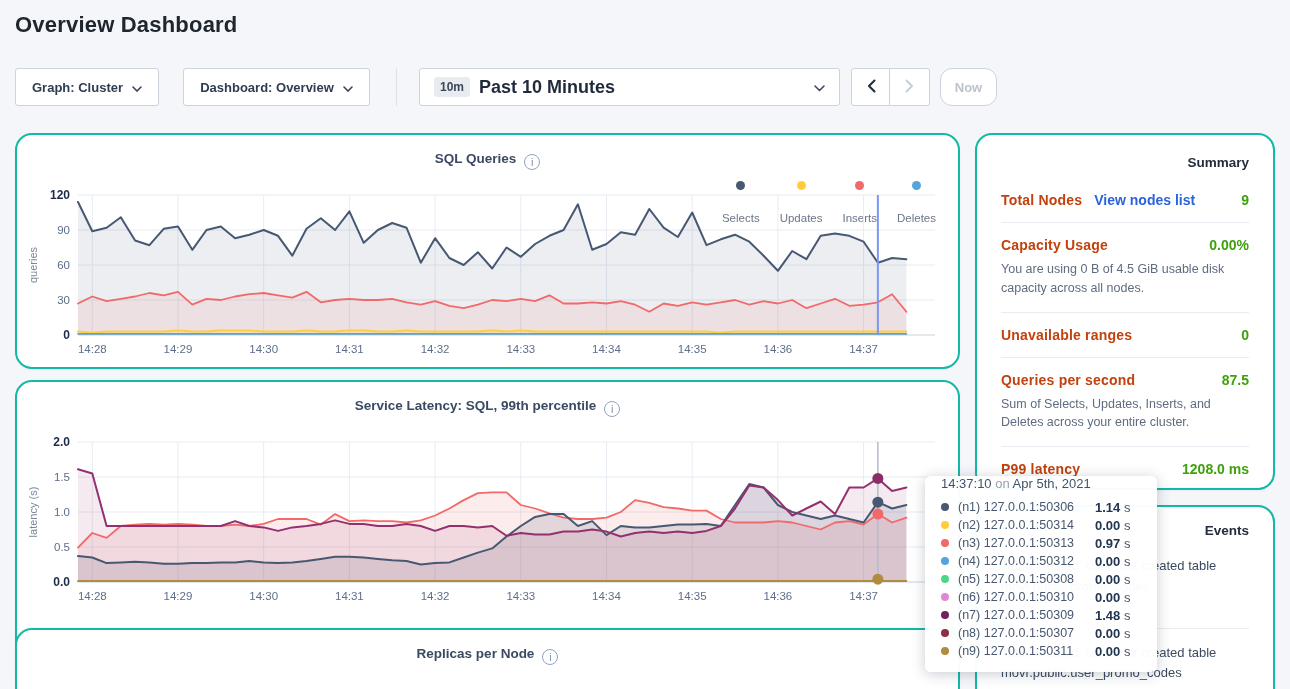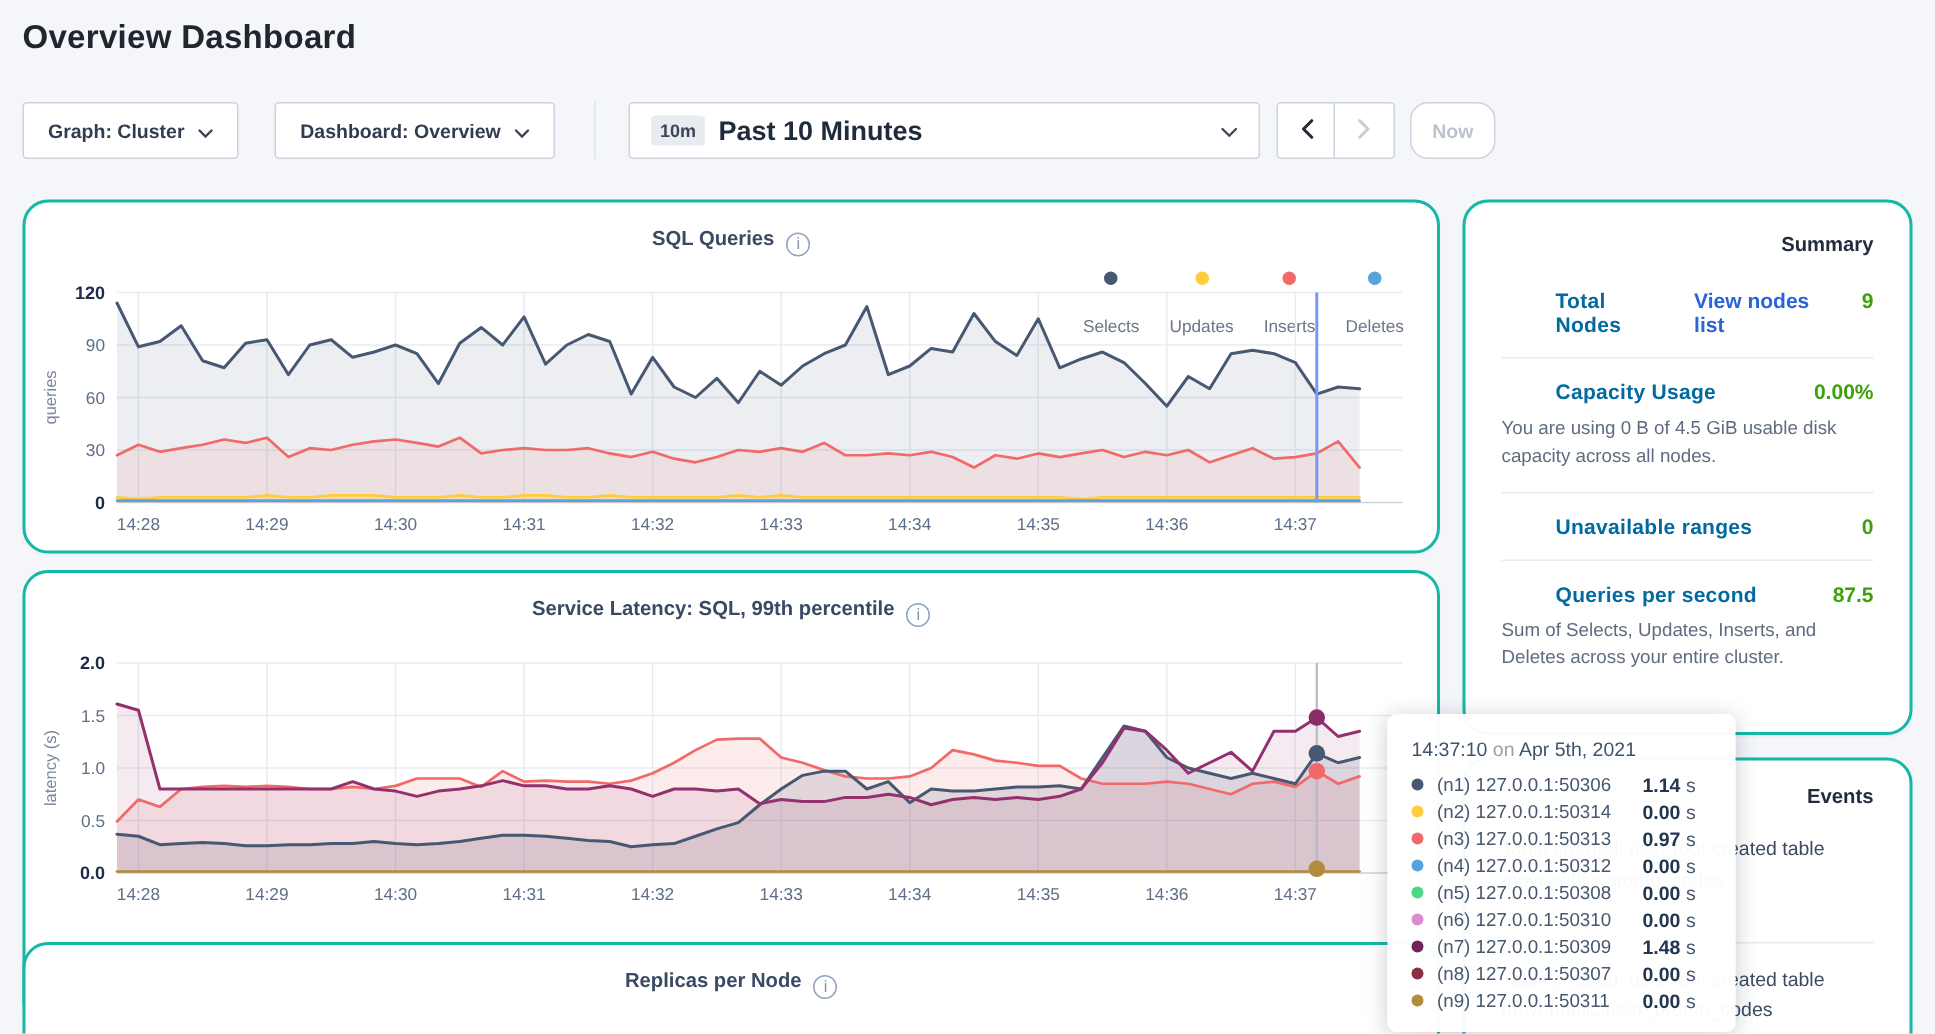--- a/index.html
+++ b/index.html
@@ -44,32 +44,32 @@
   .legend { position:absolute; top:46px; right:22px; display:flex; gap:20px; }
   .legend-item { display:flex; align-items:center; gap:22px; font-size:11.5px; color:#6b7688;flex-direction:column; }
   .legend-dot { width:9px; height:9px; border-radius:50%; }
   .chart-svg { position:absolute; left:6px; top:54px; }
 
   
   .panel-title { text-align:right; font-size:13.5px; font-weight:bold; color:#242d3d; margin-bottom:8px; }
   .summary-row { padding:14px 0; }
   .summary-row + .summary-row { border-top:1px solid #e8ecf2; }
   .summary-row-main { display:flex; align-items:baseline; gap:12px; }
-  .summary-label { font-size:14px; font-weight:bold; color:#0369a1; letter-spacing:.2px;margin-left:36px; }
+  .summary-label { font-size:14px; font-weight:bold; color:#c2410c; letter-spacing:.2px; }
   .summary-link  { font-size:14px; font-weight:bold; color:#2b63d9; cursor:pointer; text-decoration:none; }
   .summary-value { margin-left:auto; font-size:14px; font-weight:bold; color:#3da10b; }
   .summary-subtext { margin-top:7px; font-size:12.5px; color:#5f6c80; line-height:1.5; }
 
   
   .event-item { font-size:13px; color:#3c4a60; line-height:1.6; padding:10px 0 30px; }
   .event-item + .event-item { border-top:1px solid #e8ecf2; padding-top:14px; }
 
   
   #chart-tooltip { position:absolute; left:925px; top:476px; width:232px; z-index:20;
-    background:rgba(255,255,255,.97); border-radius:6px; padding:16px 16px 12px;
+    background:rgba(255,255,255,.97); border-radius:6px; padding:0 16px 12px;
     box-shadow:0 2px 14px rgba(40,50,70,.25); }
   .tt-title { font-size:13px; color:#42526b; margin-bottom:7px; }
   .tt-on { color:#97a1af; }
   .tt-row { display:flex; align-items:center; gap:9px; height:18px; font-size:12.5px; color:#47586f; }
   .tt-dot { width:8px; height:8px; border-radius:50%; flex:none; }
   .tt-value { margin-left:auto; width:46px; font-size:13px; font-weight:bold; color:#22364f; }
   .tt-unit { font-weight:normal; color:#47586f; }
 </style>
 </head>
 <body>
@@ -265,20 +265,28 @@
 
   <div class="summary-row">
     <div class="summary-row-main">
       <span class="summary-label">Queries per second</span>
 
       <span class="summary-value">87.5</span>
     </div>
     <div class="summary-subtext">Sum of Selects, Updates, Inserts, and Deletes across your entire cluster.</div>
   </div>
 
+  <div class="summary-row">
+    <div class="summary-row-main">
+      <span class="summary-label">P99 latency</span>
+
+      <span class="summary-value">1208.0 ms</span>
+    </div>
+
+  </div>
 </div>
 </div>
 
 <div class="card" id="events-card">
   <div class="panel-title">Events</div>
   <div id="event-items">
   <div class="event-item">Table created: user root created table movr.public.promo_codes</div>
 
   <div class="event-item">Table created: user root created table movr.public.user_promo_codes</div>
 </div>

